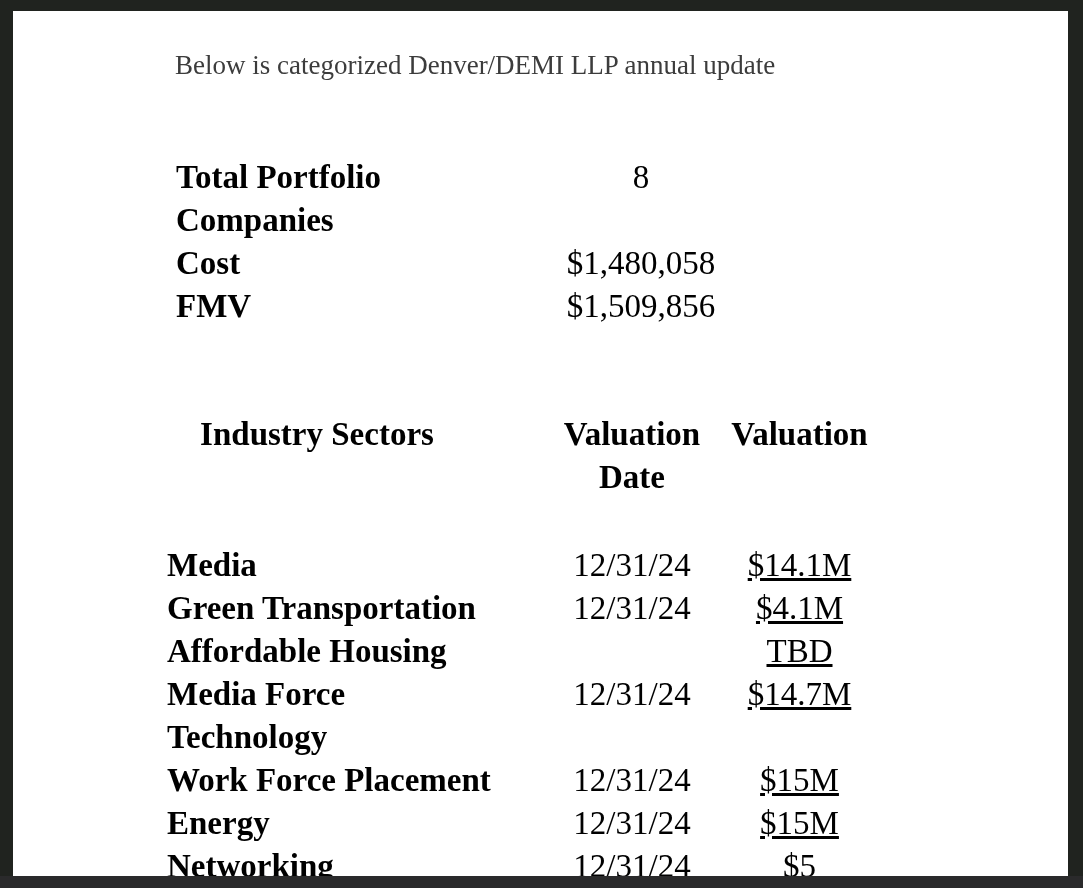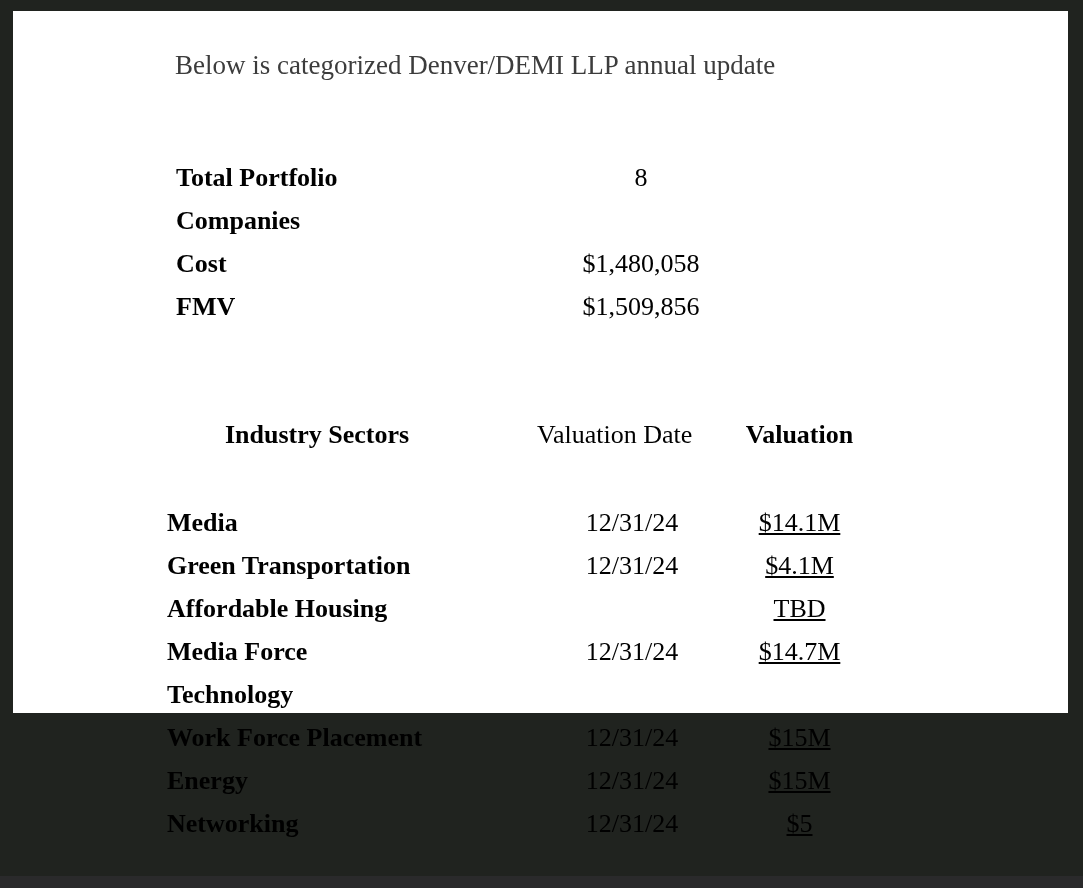--- a/index.html
+++ b/index.html
@@ -20,21 +20,21 @@
     bottom: 0;
     width: 1083px;
     height: 12px;
     background: #2a2a2b;
   }
   .page {
     position: absolute;
     left: 13px;
     top: 11px;
     width: 1055px;
-    height: 702px;
+    height: 865px;
     background: #ffffff;
   }
   .title {
     position: absolute;
     left: 162px;
     top: 38px;
     font-size: 27px;
     line-height: 32px;
     color: #3c3c3c;
     white-space: nowrap;
@@ -47,21 +47,21 @@
   .sector-table {
     position: absolute;
     left: 154px;
     top: 402px;
   }
   .row {
     display: flex;
     align-items: flex-start;
   }
   .cell {
-    font-size: 26px;
+    font-size: 33px;
     line-height: 43px;
     color: #000000;
   }
   .c1 {
     width: 370px;
     font-weight: bold;
     white-space: pre-line;
     text-align: left;
   }
   .c2 {
@@ -74,21 +74,22 @@
     text-decoration: underline;
   }
   .header-row .h1 {
     width: 300px;
     margin-right: 70px;
     text-align: center;
     font-weight: bold;
   }
   .header-row .h2 {
     width: 190px;
-    font-weight: normal;
+    text-align: center;
+    font-weight: bold;
   }
   .header-row .h3 {
     width: 145px;
     text-align: center;
     font-weight: bold;
   }
   .sector-rows {
     margin-top: 45px;
   }
 </style>

